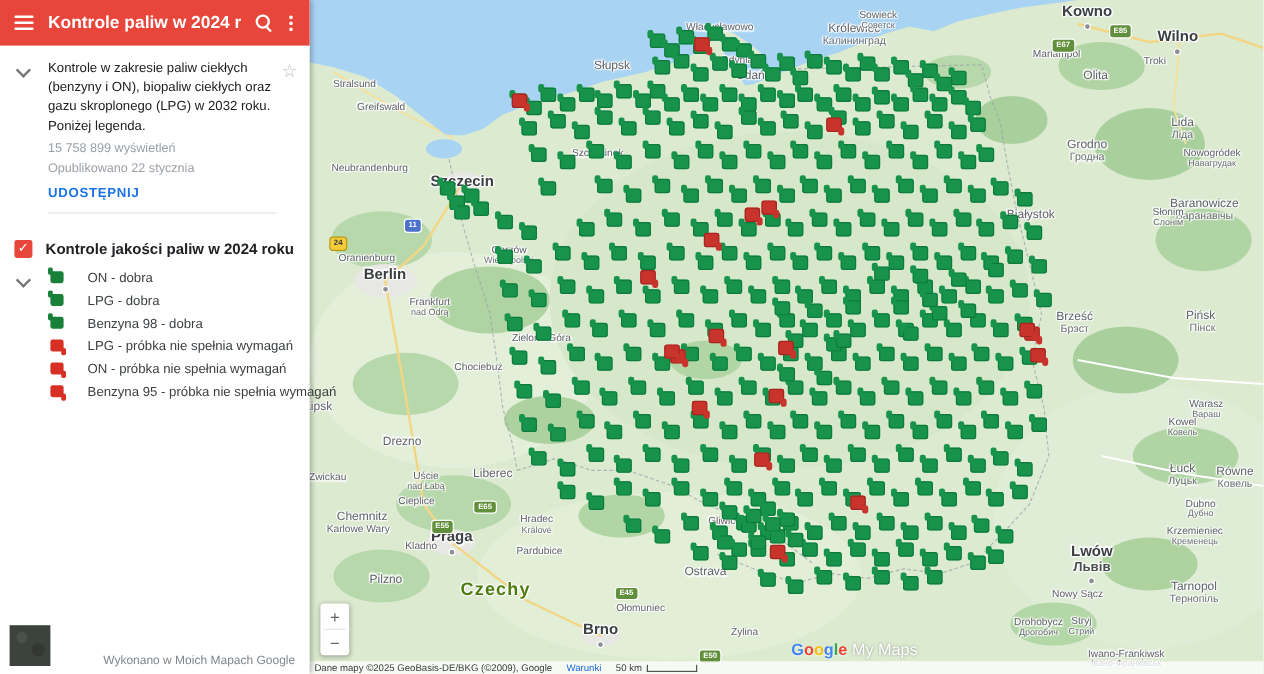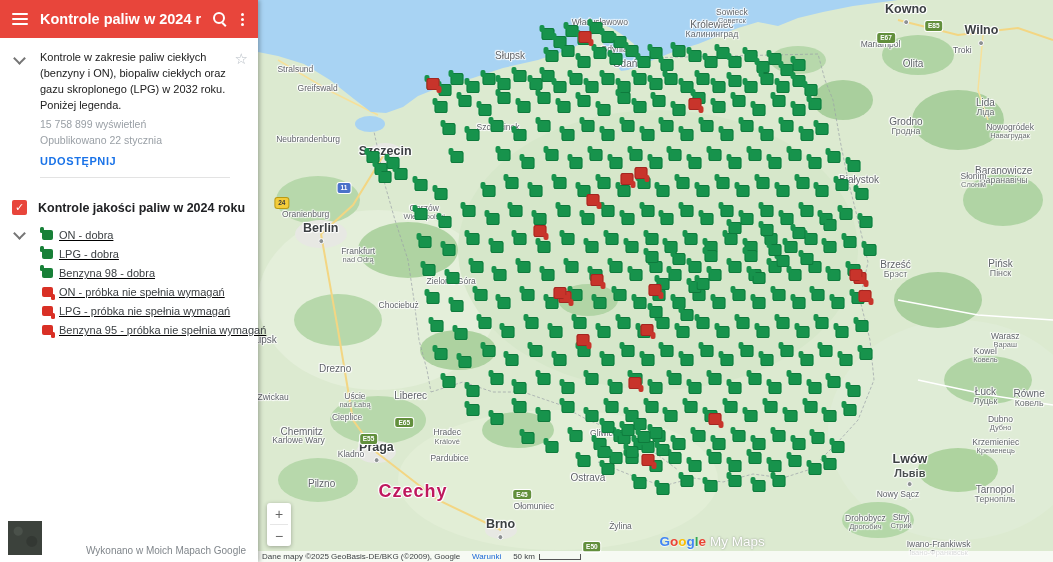--- a/index.html
+++ b/index.html
@@ -29,21 +29,21 @@
   .divider{height:1px;background:#e3e3e3;margin-top:10px;}
 
   .legend{padding:12px 10px 0 12px;flex:1;}
   .legend-head{display:flex;align-items:flex-start;gap:11px;}
   .cbox{width:15px;height:15px;background:#e8453b;border-radius:2px;color:#fff;font-size:11px;line-height:15px;
     text-align:center;cursor:pointer;flex:none;}
   .legend-title{font-size:12.5px;font-weight:bold;color:#202124;line-height:16px;}
   .legend-body{position:relative;margin-top:10px;}
   .legend-body>.chev{position:absolute;left:3px;top:3px;cursor:pointer;}
   .legend-items{margin-left:30px;}
-  .legend-item{display:flex;align-items:center;gap:6px;height:19px;cursor:pointer;text-decoration:underline;}
+  .legend-item{display:flex;gap:20px;height:19px;cursor:pointer;}
   .legend-item .txt{font-size:11px;color:#3c4043;white-space:nowrap;}
   .thumb{position:relative;width:11px;height:10px;border-radius:2px;flex:none;}
   .thumb.up{background:#188038;}
   .thumb.up::before{content:"";position:absolute;left:-2px;top:-3px;width:4px;height:6px;border-radius:1.5px;background:inherit;}
   .thumb.down{background:#d93025;}
   .thumb.down::before{content:"";position:absolute;right:-2px;bottom:-3px;width:4px;height:6px;border-radius:1.5px;background:inherit;}
 
   .sb-bottom{height:48px;position:relative;}
   .map-thumb{position:absolute;left:8px;bottom:7px;width:34px;height:34px;background:#3c423c;
     background-image:radial-gradient(circle at 30% 30%, #4a514a 0 4px, transparent 5px),radial-gradient(circle at 70% 60%, #333833 0 5px, transparent 6px);}
@@ -54,21 +54,21 @@
   .map svg.terrain{position:absolute;left:0;top:0;z-index:1;}
   .labels-layer,.markers-layer,.badges-layer{position:absolute;inset:0;z-index:2;}
   .markers-layer{z-index:5;}
   .badges-layer{z-index:3;}
 
   .mlabel{position:absolute;transform:translate(-50%,-50%);text-align:center;color:#5f6368;line-height:1.1;
     white-space:nowrap;text-shadow:-1px 0 1px #fff,1px 0 1px #fff,0 -1px 1px #fff,0 1px 1px #fff,1px 1px 1px #fff,-1px -1px 1px #fff;}
   .mlabel.sm{font-size:8.5px;}
   .mlabel.md{font-size:10px;}
   .mlabel.lg{font-size:12.5px;font-weight:bold;color:#3c4043;}
-  .mlabel.country{font-size:18px;font-weight:bold;color:#be185d;letter-spacing:1px;}
+  .mlabel.country{font-size:15px;font-weight:bold;color:#4d7c0f;letter-spacing:1px;}
   .mlabel .l2{font-size:.88em;opacity:.9;}
   .mlabel.dot::after{content:"";display:block;width:4px;height:4px;background:#8d9193;border:1px solid #fff;border-radius:50%;margin:2px auto 0;}
 
   .badge{position:absolute;transform:translate(-50%,-50%);font-size:6.5px;font-weight:bold;padding:1px 3px;
     border-radius:2px;color:#fff;line-height:1.2;}
   .badge.e{background:#628f3c;box-shadow:0 0 0 1px #fff;}
   .badge.b{background:#4a72c9;box-shadow:0 0 0 1px #fff;}
   .badge.y{background:#f3cc3a;color:#3a3a3a;box-shadow:0 0 0 1px #b99a14;}
 
   .mk{position:absolute;width:13px;height:12px;transform:translate(-50%,-50%);border-radius:2.5px;cursor:pointer;}
@@ -140,25 +140,25 @@
             <div class="legend-item">
               <span class="thumb up"></span>
               <span class="txt">LPG - dobra</span>
             </div>
             <div class="legend-item">
               <span class="thumb up"></span>
               <span class="txt">Benzyna 98 - dobra</span>
             </div>
             <div class="legend-item">
               <span class="thumb down"></span>
-              <span class="txt">ON - próbka nie spełnia wymagań</span>
+              <span class="txt">LPG - próbka nie spełnia wymagań</span>
             </div>
             <div class="legend-item">
               <span class="thumb down"></span>
-              <span class="txt">LPG - próbka nie spełnia wymagań</span>
+              <span class="txt">ON - próbka nie spełnia wymagań</span>
             </div>
             <div class="legend-item">
               <span class="thumb down"></span>
               <span class="txt">Benzyna 95 - próbka nie spełnia wymagań</span>
             </div>
           </div>
       </div>
     </div>
 
     <div class="sb-bottom">
@@ -315,21 +315,21 @@
           <div>Słonim</div>
           <div class="l2">Слонім</div>
         </div>
         <div class="mlabel md" style="left: 75.6%; top: 31.8%;">
           <div>Białystok</div>
         </div>
         <div class="mlabel md" style="left: 80.2%; top: 47.8%;">
           <div>Brześć</div>
           <div class="l2">Брэст</div>
         </div>
-        <div class="mlabel md" style="left: 93.4%; top: 47.6%;">
+        <div class="mlabel md" style="left: 93.4%; top: 47.6%; text-align: right;">
           <div>Pińsk</div>
           <div class="l2">Пінск</div>
         </div>
         <div class="mlabel sm" style="left: 94%; top: 60.6%;">
           <div>Warasz</div>
           <div class="l2">Вараш</div>
         </div>
         <div class="mlabel sm" style="left: 91.5%; top: 63.3%;">
           <div>Kowel</div>
           <div class="l2">Ковель</div>

